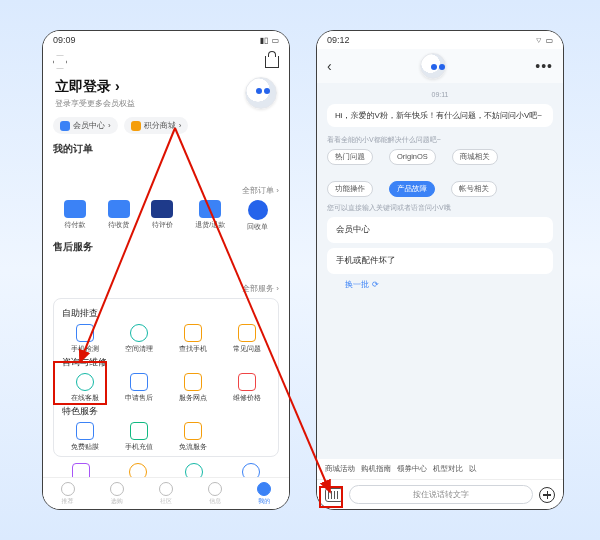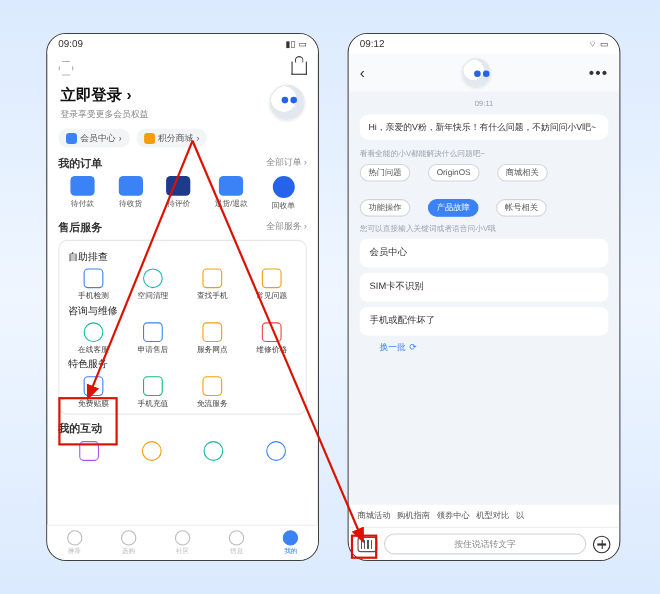--- a/index.html
+++ b/index.html
@@ -81,21 +81,21 @@
   .chips { display:flex; gap:6px; margin: 2px 0 8px; }
   .chip {
     background:#f3f4f6; border-radius: 10px; padding: 3px 7px;
     font-size:8px; display:flex; align-items:center; gap:3px; color:#555;
   }
   .chip .dot-blue { width:10px;height:10px;border-radius:3px;background:#3b82f6;display:inline-block;}
   .chip .dot-org { width:10px;height:10px;border-radius:3px;background:#f59e0b;display:inline-block;}
 
   .section-head { display:flex; justify-content:space-between; margin: 4px 0; }
   .section-head h3 { font-size: 10px; font-weight:700; }
-  .section-head .more { font-size:8px; color:#888; }
+  .section-head .more { font-size:8px; color:#888;margin-top:43px; }
 
   .order-row { display:flex; justify-content:space-around; margin: 4px 0 8px; }
   .ord-item { display:flex; flex-direction:column; align-items:center; gap:2px; font-size:7px; color:#555;}
   .ord-ic {
     width:22px; height:18px; border-radius:4px; background:#3b82f6;
     position:relative;
   }
   .ord-ic.dark { background:#1e3a8a;}
   .ord-ic.round { border-radius:50%; width:20px;height:20px;background:#2563eb;}
 
@@ -313,23 +313,20 @@
             <span class="ic org"></span>
             <span>免流服务</span>
           </div>
         <div class="gi" style="visibility:hidden">
             <span class="ic"></span>
             <span></span>
           </div>
       </div>
     </div>
 
-    <div class="section-head">
-      <h3>我的互动</h3>
-    </div>
     <div class="interact-row">
       <span class="ir-item c1"></span>
       <span class="ir-item c2"></span>
       <span class="ir-item c3"></span>
       <span class="ir-item c4"></span>
     </div>
   </div>
 
   <div class="tabbar">
     <div class="tab">
@@ -377,21 +374,20 @@
     <div class="pill-row">
       <span class="pill">热门问题</span>
       <span class="pill">OriginOS</span>
       <span class="pill">商城相关</span>
       <span class="pill">功能操作</span>
       <span class="pill active">产品故障</span>
       <span class="pill">帐号相关</span>
     </div>
     <div class="hint">您可以直接输入关键词或者语音问小V哦</div>
     <div class="list-item">会员中心</div>
-    <div class="list-item">SIM卡不识别</div>
     <div class="list-item">手机或配件坏了</div>
     <div class="refresh">
       <span>换一批</span>
       <span>⟳</span>
     </div>
   </div>
   <div class="chip-row">
     <span class="chip2">商城活动</span>
     <span class="chip2">购机指南</span>
     <span class="chip2">领券中心</span>

